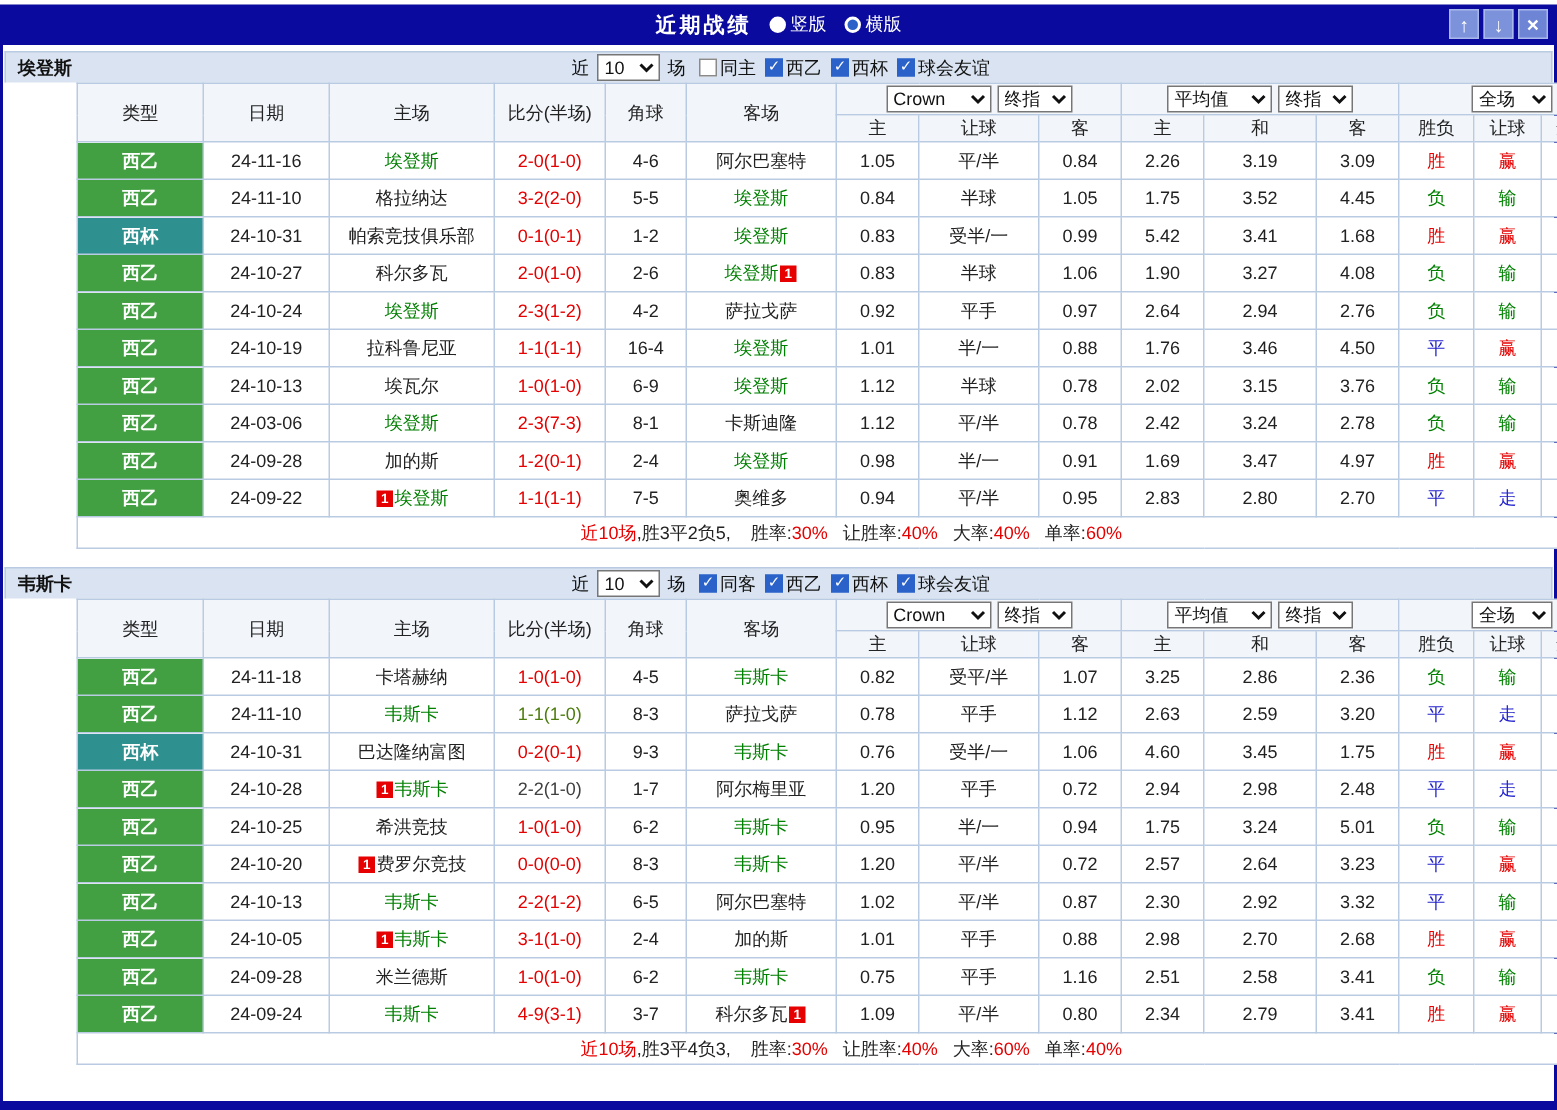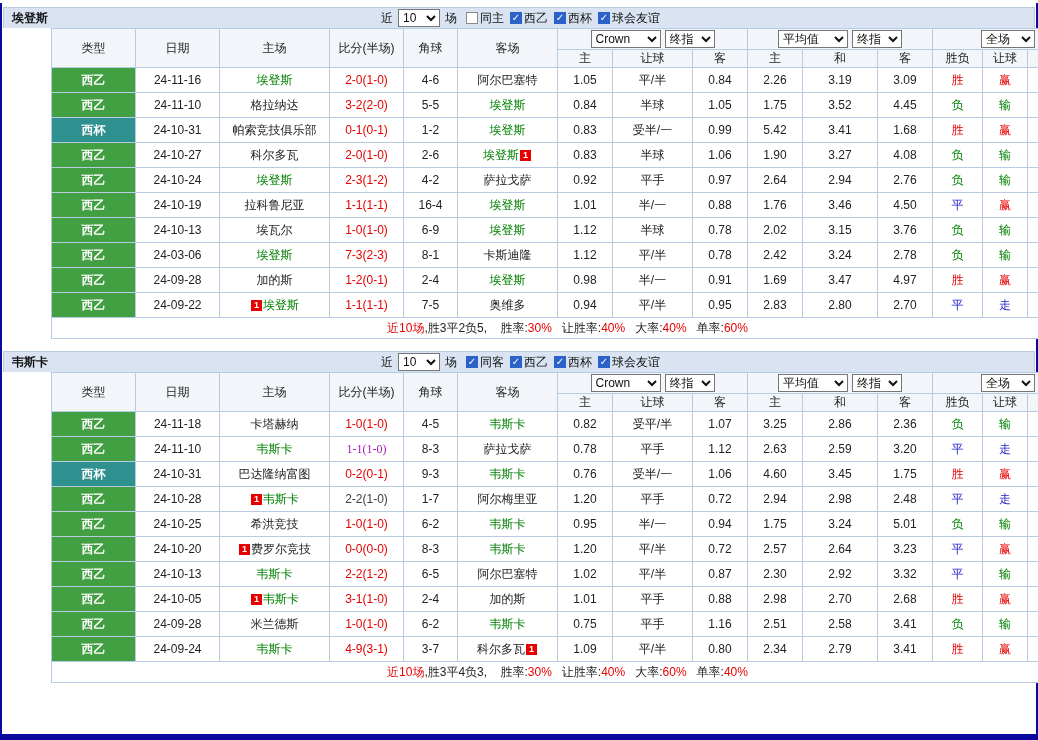--- a/index.html
+++ b/index.html
@@ -38,20 +38,38 @@
   .s-red{color:#e60000;}
   .s-dark{color:#222;}
   .s-gap{margin-left:10px;}
   .dd{height:18px;font-size:12px;font-family:inherit;border:1px solid #767676;background:#fff;margin:0 2px;vertical-align:middle;color:#111;}
   .bottom-bar{margin-top:auto;height:6px;background:#0a0a9e;flex:none;}
 </style>
 </head>
 <body>
 
 <div class="window">
+  <div class="titlebar">
+    <div class="tb-center">
+      <span class="tb-title">近期战绩</span>
+      <label class="tb-radio">
+        <span class="rdot" id="rdot0"></span>
+        <span>竖版</span>
+      </label>
+      <label class="tb-radio">
+        <span class="rdot sel" id="rdot1"></span>
+        <span>横版</span>
+      </label>
+    </div>
+    <div class="tb-btns">
+      <button class="tb-btn">↑</button>
+      <button class="tb-btn">↓</button>
+      <button class="tb-btn tb-close">×</button>
+    </div>
+  </div>
   <div id="sections">
       <div class="section">
         <div class="filter-row">
           <div class="team-name">埃登斯</div>
           <div class="fctr">
             <span class="fl">近</span>
             <select class="dd" style="width: 42px;"><option>10</option></select>
             <span class="fl">场</span>
             <label class="chk">
               <span class="box"></span>
@@ -229,21 +247,21 @@
               <td class="num">3.15</td>
               <td class="num">3.76</td>
               <td class="res" style="color: rgb(0, 128, 0);">负</td>
               <td class="res" style="color: rgb(0, 128, 0);">输</td>
               <td class="res" style="color: rgb(0, 128, 0);">小</td>
             </tr>
             <tr class="data-row">
               <td class="lg" style="background: rgb(66, 160, 66);">西乙</td>
               <td class="date">24-03-06</td>
               <td class="team"><span class="tname" style="color: rgb(0, 128, 0);">埃登斯</span></td>
-              <td class="score" style="color: rgb(230, 0, 0);">7-3(2-3)</td>
+              <td class="score" style="color: rgb(230, 0, 0);">2-3(7-3)</td>
               <td class="corner">8-1</td>
               <td class="team"><span class="tname">卡斯迪隆</span></td>
               <td class="num">1.12</td>
               <td class="num">平/半</td>
               <td class="num">0.78</td>
               <td class="num">2.42</td>
               <td class="num">3.24</td>
               <td class="num">2.78</td>
               <td class="res" style="color: rgb(0, 128, 0);">负</td>
               <td class="res" style="color: rgb(0, 128, 0);">输</td>
@@ -370,21 +388,21 @@
               <td class="num">2.86</td>
               <td class="num">2.36</td>
               <td class="res" style="color: rgb(0, 128, 0);">负</td>
               <td class="res" style="color: rgb(0, 128, 0);">输</td>
               <td class="res" style="color: rgb(0, 128, 0);">小</td>
             </tr>
             <tr class="data-row">
               <td class="lg" style="background: rgb(66, 160, 66);">西乙</td>
               <td class="date">24-11-10</td>
               <td class="team"><span class="tname" style="color: rgb(0, 128, 0);">韦斯卡</span></td>
-              <td class="score" style="color: #a21caf; font-family: Liberation Serif, serif;">1-1(1-0)</td>
+              <td class="score" style="color: #4d7c0f;">1-1(1-0)</td>
               <td class="corner">8-3</td>
               <td class="team"><span class="tname">萨拉戈萨</span></td>
               <td class="num">0.78</td>
               <td class="num">平手</td>
               <td class="num">1.12</td>
               <td class="num">2.63</td>
               <td class="num">2.59</td>
               <td class="num">3.20</td>
               <td class="res" style="color: rgb(34, 34, 204);">平</td>
               <td class="res" style="color: rgb(34, 34, 204);">走</td>

